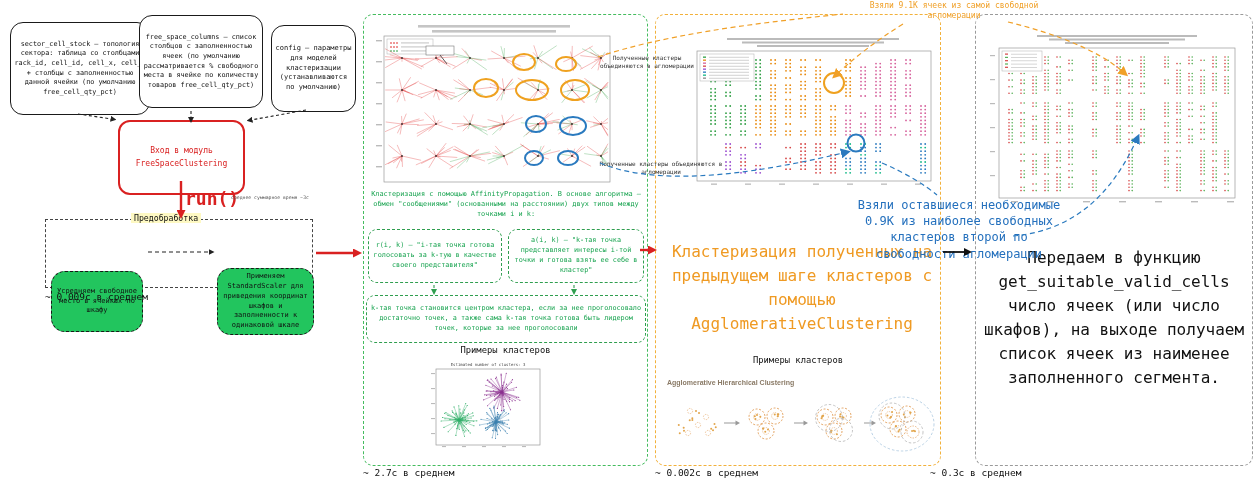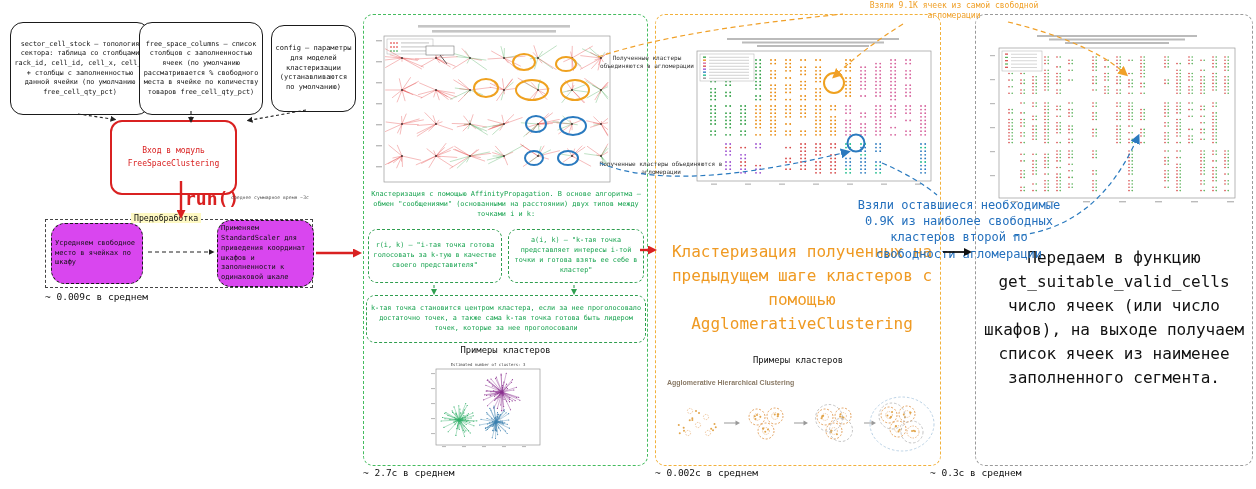--- a/index.html
+++ b/index.html
@@ -5,42 +5,42 @@
   html,body{margin:0;padding:0;}
   body{width:1256px;height:489px;position:relative;background:#fff;overflow:hidden;
        font-family:"DejaVu Sans Mono","Liberation Mono",monospace;color:#111;}
   .abs{position:absolute;box-sizing:border-box;}
   .bubble{border:1.4px solid #1a1a1a;border-radius:13px;background:#fff;display:flex;
           align-items:center;justify-content:center;text-align:center;
           padding:4px 3px;font-size:6.8px;line-height:1.4;}
   .redbox{border:2.2px solid #d92121;border-radius:12px;color:#d92121;background:#fff;
           display:flex;align-items:center;justify-content:center;text-align:center;
           font-size:8px;line-height:1.6;padding:4px;}
-  .gbox{border:1.4px dashed #1a1a1a;border-radius:14px;background:#d946ef;display:flex;
-        align-items:center;justify-content:center;text-align:left;font-size:7px;line-height:1.4;padding:3px;}
+  .gbox{border:1.4px dashed #1a1a1a;border-radius:14px;background:#22c55e;display:flex;
+        align-items:center;justify-content:center;text-align:center;font-size:7px;line-height:1.4;padding:3px;margin-top:48px;}
   .panel{border-radius:10px;background:#fff;}
   .p-green{border:1.6px dashed #44bc5e;}
   .p-orange{border:1.6px dashed #f2b13b;}
   .p-gray{border:1.6px dashed #9a9a9a;}
   .gtext{color:#17a34f;}
   .gdash{border:1.2px dashed #2f9e4f;border-radius:9px;background:#fff;display:flex;
          align-items:center;justify-content:center;text-align:center;color:#17a34f;
          font-size:6.8px;line-height:1.45;padding:3px;}
   .time{font-size:9.5px;color:#111;}
   .ctr{text-align:center;}
   svg{display:block;}
 </style>
 </head>
 <body>
 
 <div class="abs bubble" style="left:10px;top:22px;width:140px;height:93px">sector_cell_stock – топология сектора: таблица со столбцами rack_id, cell_id, cell_x, cell_y + столбцы с заполненностью данной ячейки (по умолчанию free_cell_qty_pct)</div>
-<div class="abs bubble" style="left:139px;top:22px;width:124px;height:93px">free_space_columns – список столбцов с заполненностью ячеек (по умолчанию рассматривается % свободного места в ячейке по количеству товаров free_cell_qty_pct)</div>
+<div class="abs bubble" style="left:139px;top:15px;width:124px;height:93px">free_space_columns – список столбцов с заполненностью ячеек (по умолчанию рассматривается % свободного места в ячейке по количеству товаров free_cell_qty_pct)</div>
 <div class="abs bubble" style="left:271px;top:25px;width:85px;height:87px;font-size:7px">config – параметры для моделей кластеризации (устанавливаются по умолчанию)</div>
 
-<div class="abs redbox" style="left:110px;top:120px;width:127px;height:75px">Вход в модуль FreeSpaceClustering</div>
+<div class="abs redbox" style="left:118px;top:120px;width:127px;height:75px">Вход в модуль FreeSpaceClustering</div>
 
 <div class="abs" style="left:185px;top:188px;font-size:18px;font-weight:bold;color:#d92121">run()</div>
 <div class="abs" style="left:231px;top:195px;width:95px;font-size:4.8px;color:#555">среднее суммарное время ~3с</div>
 
 <div class="abs" style="left:45px;top:219px;width:268px;height:69px;border:1.2px dashed #444"></div>
 <div class="abs" style="left:131px;top:213px;background:#fef9c3;padding:0 3px;font-size:8.2px">Предобработка</div>
 <div class="abs gbox" style="left:51px;top:223px;width:92px;height:61px">Усредняем свободное место в ячейках по шкафу</div>
 <div class="abs gbox" style="left:217px;top:220px;width:97px;height:67px">Применяем StandardScaler для приведения координат шкафов и заполненности к одинаковой шкале</div>
 <div class="abs time" style="left:45px;top:291px;width:268px">~ 0.009с в среднем</div>
 

